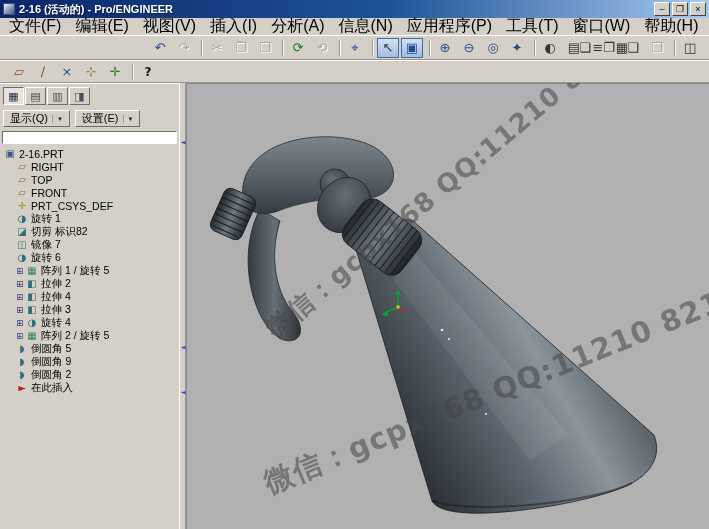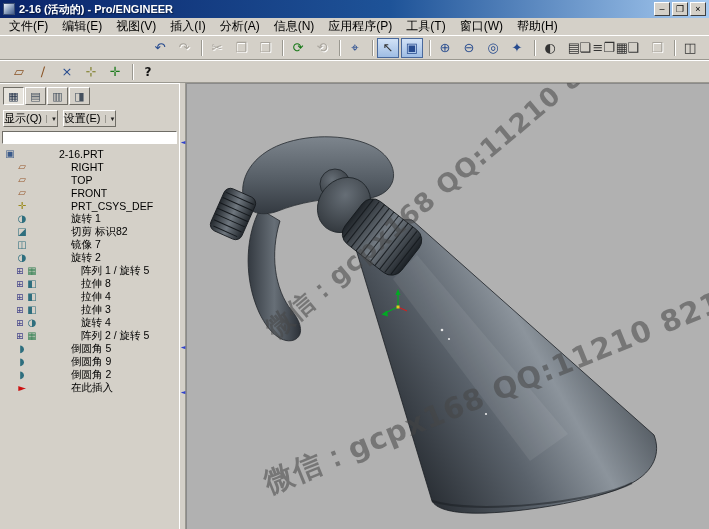--- a/index.html
+++ b/index.html
@@ -15,21 +15,21 @@
   .app-icon{width:12px;height:12px;flex:none;border:1px solid #3c4f74;
     background:linear-gradient(135deg,#eef3fb,#7c92b4 60%,#41598a);}
   .title-text{color:#fff;font-size:11px;font-weight:bold;flex:1;white-space:nowrap;
     text-shadow:1px 1px 1px rgba(0,0,0,.45);}
   .win-controls{display:flex;gap:2px;}
   .winbtn{width:16px;height:14px;font-size:9px;line-height:11px;padding:0;
     background:#d4d0c8;border:1px solid;border-color:#fff #404040 #404040 #fff;
     font-family:inherit;color:#000;}
   
   .menubar{position:absolute;top:18px;left:0;width:100%;height:17px;background:#d4d0c8;
-    display:flex;align-items:center;font-size:12px;padding-left:2px;}
+    display:flex;align-items:center;font-size:16px;padding-left:2px;}
   .menu-item{padding:1px 7px;white-space:nowrap;color:#000;}
   
   .toolbar{position:absolute;left:0;width:100%;background:#d4d0c8;
     border-top:1px solid #ffffff;border-bottom:1px solid #9a9890;
     display:flex;align-items:center;}
   .tb1{top:35px;height:25px;padding-left:148px;}
   .tb2{top:60px;height:23px;padding-left:7px;}
   .tbwin{position:absolute;left:573px;top:1px;height:22px;display:flex;align-items:center;}
   .tbtn{width:22px;height:20px;padding:0;margin:0 1px;background:transparent;
     border:1px solid transparent;font-size:13px;line-height:18px;color:#333;
@@ -43,36 +43,36 @@
     border-left:1px solid #9a9890;border-right:1px solid #ffffff;}
   
   .navpanel{position:absolute;left:0;top:83px;width:179px;bottom:0;background:#d4d0c8;
     border-top:1px solid #fff;}
   .ntabs{display:flex;gap:1px;padding:3px 2px 2px 3px;}
   .ntab{width:21px;height:18px;font-size:11px;line-height:15px;padding:0;color:#44505e;
     background:#d4d0c8;border:1px solid;border-color:#fff #6f6d66 #6f6d66 #fff;
     font-family:"DejaVu Sans",sans-serif;}
   .ntab.active{border-color:#6f6d66 #fff #fff #6f6d66;background:#e6e3dc;color:#1c2b44;}
   .nctrl{display:flex;gap:5px;padding:3px 3px 1px 3px;}
-  .dropbtn{height:17px;font-size:11px;background:#d4d0c8;padding:0 0;
+  .dropbtn{height:17px;font-size:11px;background:#d4d0c8;padding:0 6px;
     border:1px solid;border-color:#fff #6f6d66 #6f6d66 #fff;
     display:flex;align-items:center;gap:4px;font-family:inherit;color:#000;}
   .dropbtn .dd{font-size:6px;color:#222;border-left:1px solid #9a9890;padding-left:4px;line-height:8px;}
   .tree-header{margin:3px 2px 1px 2px;height:13px;background:#fff;
     border:1px solid;border-color:#6f6d66 #fff #fff #6f6d66;}
   .tree{padding:2px 0 0 4px;font-size:10.5px;}
   .trow{display:flex;align-items:center;height:13px;white-space:nowrap;}
   .lvl1{padding-left:12px;}
   .texp{display:inline-block;width:10px;font-size:9px;line-height:10px;color:#44448a;}
   .texp:empty{width:0;}
   .ti{display:inline-block;width:12px;margin-right:3px;font-size:10px;line-height:11px;
     text-align:center;font-family:"DejaVu Sans",sans-serif;}
   .c-part{color:#3a5a8a}.c-datum{color:#96572b}.c-csys{color:#9a8a1a}
   .c-feat{color:#2e6e7e}.c-pattern{color:#2e7e4e}.c-red{color:#cc1111}
-  .tlabel{color:#000;margin-left:40px;}
+  .tlabel{color:#000;}
   
   .splitter{position:absolute;left:179px;top:83px;width:7px;bottom:0;background:#d4d0c8;
     border-left:1px solid #fff;border-right:1px solid #9a9890;}
   .sarrow{position:absolute;left:0;width:6px;text-align:center;font-size:6px;line-height:8px;
     color:#3344cc;font-family:"DejaVu Sans",sans-serif;}
   .s1{top:55px}.s2{top:260px}.s3{top:305px}
   
   .canvas{position:absolute;left:186px;top:83px;right:0;bottom:0;background:#b1b1b1;
     box-shadow:inset 1px 1px 0 #8a8a8a;overflow:hidden;}
   .canvas svg{position:absolute;left:0;top:0;}
@@ -216,33 +216,33 @@
 
         <div class="trow lvl1">
           <span class="texp"></span>
           <span class="ti ti c-feat">◫</span>
           <span class="tlabel">镜像 7</span>
         </div>
 
         <div class="trow lvl1">
           <span class="texp"></span>
           <span class="ti ti c-feat">◑</span>
-          <span class="tlabel">旋转 2</span>
+          <span class="tlabel">旋转 6</span>
         </div>
 
         <div class="trow lvl1">
           <span class="texp">⊞</span>
           <span class="ti ti c-pattern">▦</span>
           <span class="tlabel">阵列 1 / 旋转 5</span>
         </div>
 
         <div class="trow lvl1">
           <span class="texp">⊞</span>
           <span class="ti ti c-feat">◧</span>
-          <span class="tlabel">拉伸 8</span>
+          <span class="tlabel">拉伸 2</span>
         </div>
 
         <div class="trow lvl1">
           <span class="texp">⊞</span>
           <span class="ti ti c-feat">◧</span>
           <span class="tlabel">拉伸 4</span>
         </div>
 
         <div class="trow lvl1">
           <span class="texp">⊞</span>

